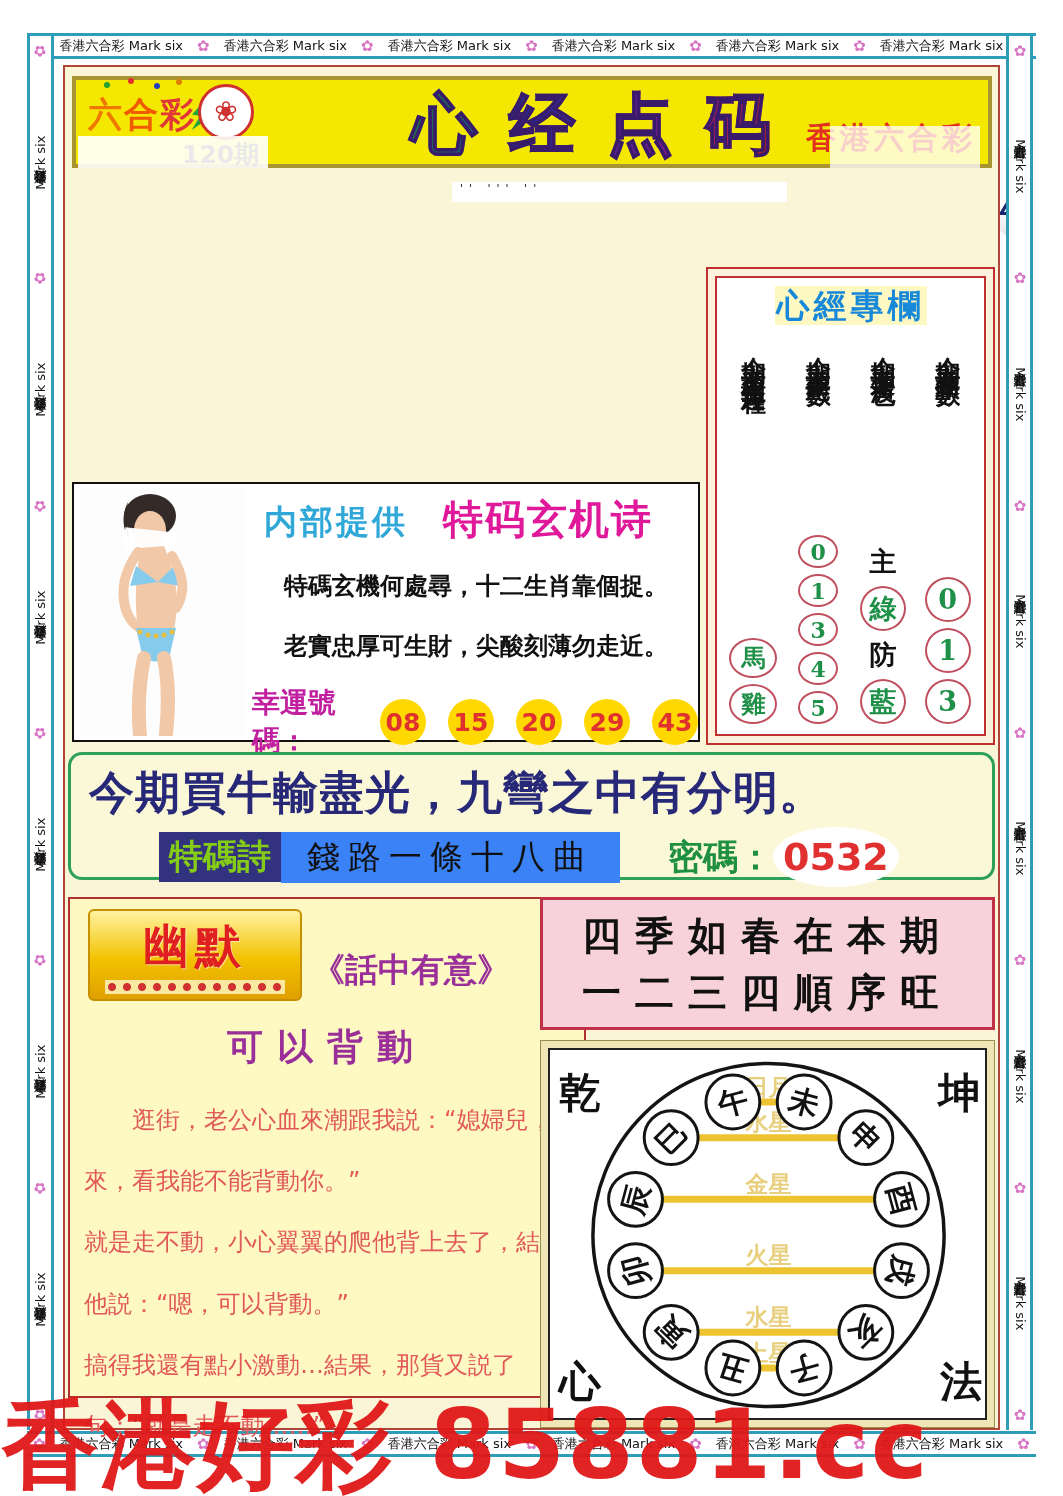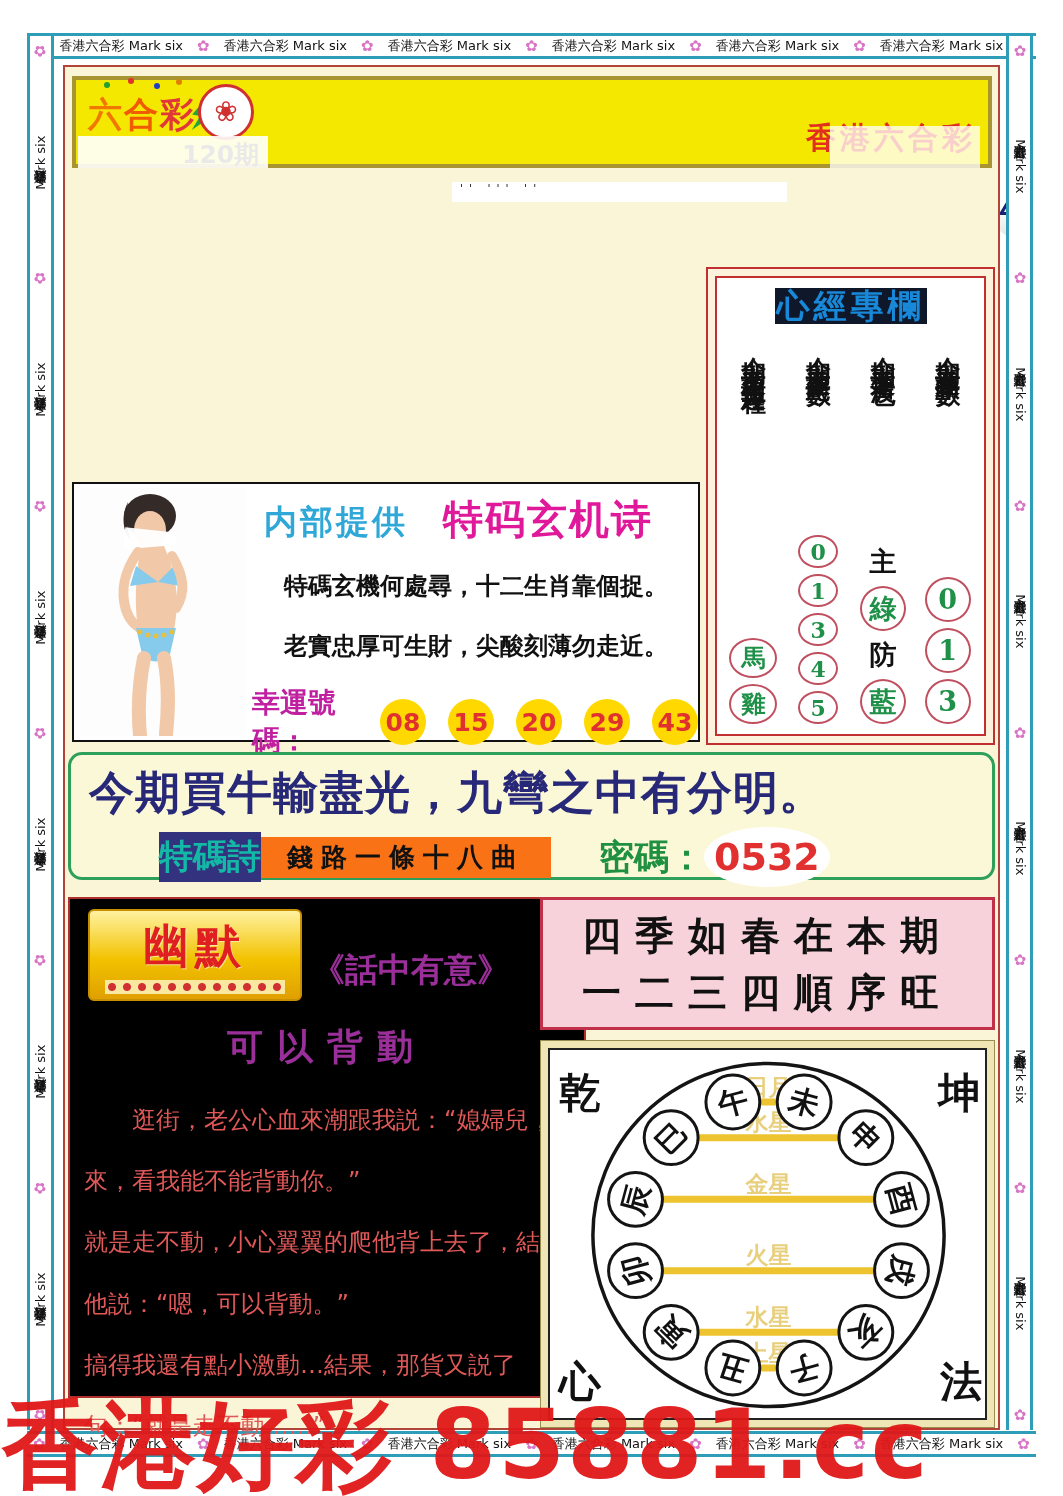--- a/index.html
+++ b/index.html
@@ -64,21 +64,21 @@
   .duo .lines{position:absolute;left:12px;top:112px;font-size:29px;line-height:1.6;white-space:nowrap;}
   .word-title{margin:10px 6px 0;text-align:center;font-size:33px;font-weight:bold;letter-spacing:1px;white-space:nowrap;}
   .word-big{text-align:center;font-size:140px;font-weight:bold;line-height:1.05;font-family:"DejaVu Serif",serif;
       background:linear-gradient(180deg,#5020A0,#C020A0 45%,#B8B070 65%,#C020A0);
       -webkit-background-clip:text;background-clip:text;color:transparent;-webkit-text-fill-color:transparent;}
   
   .heart{left:706px;top:267px;width:289px;height:478px;background:#FDF3DC;border:2px solid #C03030;box-sizing:border-box;padding:7px;z-index:3;}
   .heart .inner{width:100%;height:100%;background:#fff;border:2px solid #C03030;box-sizing:border-box;display:flex;flex-direction:column;}
   .heart-title{text-align:center;margin-top:6px;font-size:33px;font-weight:bold;letter-spacing:4px;color:#1888D8;
       font-family:"DejaVu Serif",serif;}
-  .heart-title span{background:#0f172a;padding:0 2px;font-family:Liberation Serif, serif;}
+  .heart-title span{background:#fef9c3;padding:0 2px;}
   .hcols{flex:1;display:flex;flex-direction:row;padding:8px 4px 10px;}
   .hcol{flex:1;display:flex;flex-direction:column;align-items:center;}
   .vhead{writing-mode:vertical-rl;font-family:"DejaVu Serif",serif;font-weight:bold;font-size:25px;color:#111;letter-spacing:5px;}
   .hitems{margin-top:auto;display:flex;flex-direction:column;align-items:center;gap:6px;}
   .pill{border:2px solid #C05060;border-radius:50%;color:#1F9048;font-weight:bold;
       font-family:"DejaVu Serif",serif;display:flex;align-items:center;justify-content:center;background:#fff;box-sizing:border-box;}
   .pill.small{width:40px;height:33px;font-size:22px;}
   .pill.big{width:46px;height:45px;font-size:27px;}
   .pill.zod{width:48px;height:40px;font-size:24px;}
   .wave-label{font-size:27px;font-weight:bold;color:#111;font-family:"DejaVu Serif",serif;}
@@ -90,28 +90,28 @@
   .pm-title{font-size:40px;font-weight:bold;color:#E0189A;letter-spacing:2px;margin-left:30px;font-family:"DejaVu Serif",serif;}
   .pm-poem{left:182px;width:440px;font-size:24px;white-space:nowrap;text-align:center;}
   .lucky{left:178px;top:200px;display:flex;align-items:center;gap:18px;}
   .lucky .lab{font-size:28px;font-weight:bold;color:#C020A0;font-family:"DejaVu Serif",serif;}
   .lucky .ball{width:46px;height:46px;border-radius:50%;background:#FFD800;color:#E03030;font-weight:bold;
       font-size:25px;display:flex;align-items:center;justify-content:center;}
   
   .banner{left:68px;top:752px;width:927px;height:128px;background:#FBF8D8;border:3px solid #2FA05A;border-radius:14px;box-sizing:border-box;z-index:3;}
   .banner .l1{margin:8px 0 0 18px;font-size:45px;font-weight:bold;color:#282878;letter-spacing:1px;white-space:nowrap;}
   .banner .l2{margin:4px 0 0 88px;display:flex;align-items:center;}
-  .tag{background:#32327E;color:#14b8a6;font-size:34px;font-weight:bold;padding:2px 0;font-family:"DejaVu Serif",serif;}
-  .ypoem{background:#f97316;color:#111;font-size:26px;font-weight:bold;font-family:"DejaVu Serif",serif;
+  .tag{background:#32327E;color:#84cc16;font-size:34px;font-weight:bold;padding:2px 10px;font-family:"DejaVu Serif",serif;}
+  .ypoem{background:#3b82f6;color:#111;font-size:33px;font-weight:normal;font-family:"DejaVu Serif",serif;
          padding:3px 26px;letter-spacing:8px;white-space:nowrap;}
   .code{margin-left:48px;white-space:nowrap;display:flex;align-items:center;}
   .code .k{color:#1F9040;font-size:35px;font-weight:bold;font-family:"DejaVu Serif",serif;}
   .code .v{color:#E03030;font-size:38px;font-weight:bold;background:#fff;border-radius:50%;padding:8px 10px;}
   
-  .humor{left:68px;top:897px;width:518px;height:501px;background:#000000;border:2px solid #B03030;box-sizing:border-box;z-index:3;}
+  .humor{left:68px;top:897px;width:518px;height:501px;background:#fef9c3;border:2px solid #B03030;box-sizing:border-box;z-index:3;}
   .badge-row{margin:10px 0 0 18px;display:flex;align-items:flex-end;gap:10px;}
   .badge{width:210px;height:88px;border-radius:6px;border:2px solid #C89000;
       background:linear-gradient(180deg,#FFF2A0,#F2C200 55%,#E0A000);display:flex;flex-direction:column;align-items:center;justify-content:center;}
   .badge .t{font-size:46px;font-weight:bold;color:#E02020;letter-spacing:6px;font-family:"DejaVu Serif",serif;
       text-shadow:1px 1px 0 #fff8;}
   .badge .diamonds{width:180px;height:14px;margin-top:2px;background-color:#F8E8A0;
       background-image:radial-gradient(circle at 7px 7px,#D03030 3.5px,transparent 4.5px);background-size:15px 14px;}
   .huacap{font-size:33px;font-weight:bold;color:#9A2F9A;padding-bottom:8px;}
   .joke-title{margin-top:22px;text-align:center;font-size:36px;font-weight:bold;color:#9A2F9A;letter-spacing:14px;}
   .joke{margin:18px 14px 0;font-size:24px;color:#E05858;line-height:2.55;}
@@ -203,20 +203,21 @@
   <span class="dot abs" style="left:78px;top:3px;background:#2040C0;"></span>
   <span class="dot abs" style="left:100px;top:-1px;background:#E08000;"></span>
   <div class="logo abs">
     <span class="c1">六</span><span class="c2">合</span><span class="c3">彩</span><span class="bolt"></span>
   </div>
   <div class="emblem abs">
       <span>❀</span>
     </div>
   <div class="issue abs">120期</div>
   <div class="censor abs" style="left:2px;top:56px;width:190px;height:32px;"></div>
+  <div class="main-title abs">心经点码</div>
   <div class="brand-right abs">香港六合彩</div>
   <div class="censor abs" style="right:8px;top:46px;width:150px;height:42px;opacity:.85;"></div>
 </div>
 
 <div class="numbers abs">
   <div class="blank abs"></div>
   <div class="star-row abs">
       <div class="star">
         <span class="num">06</span>
       </div>

